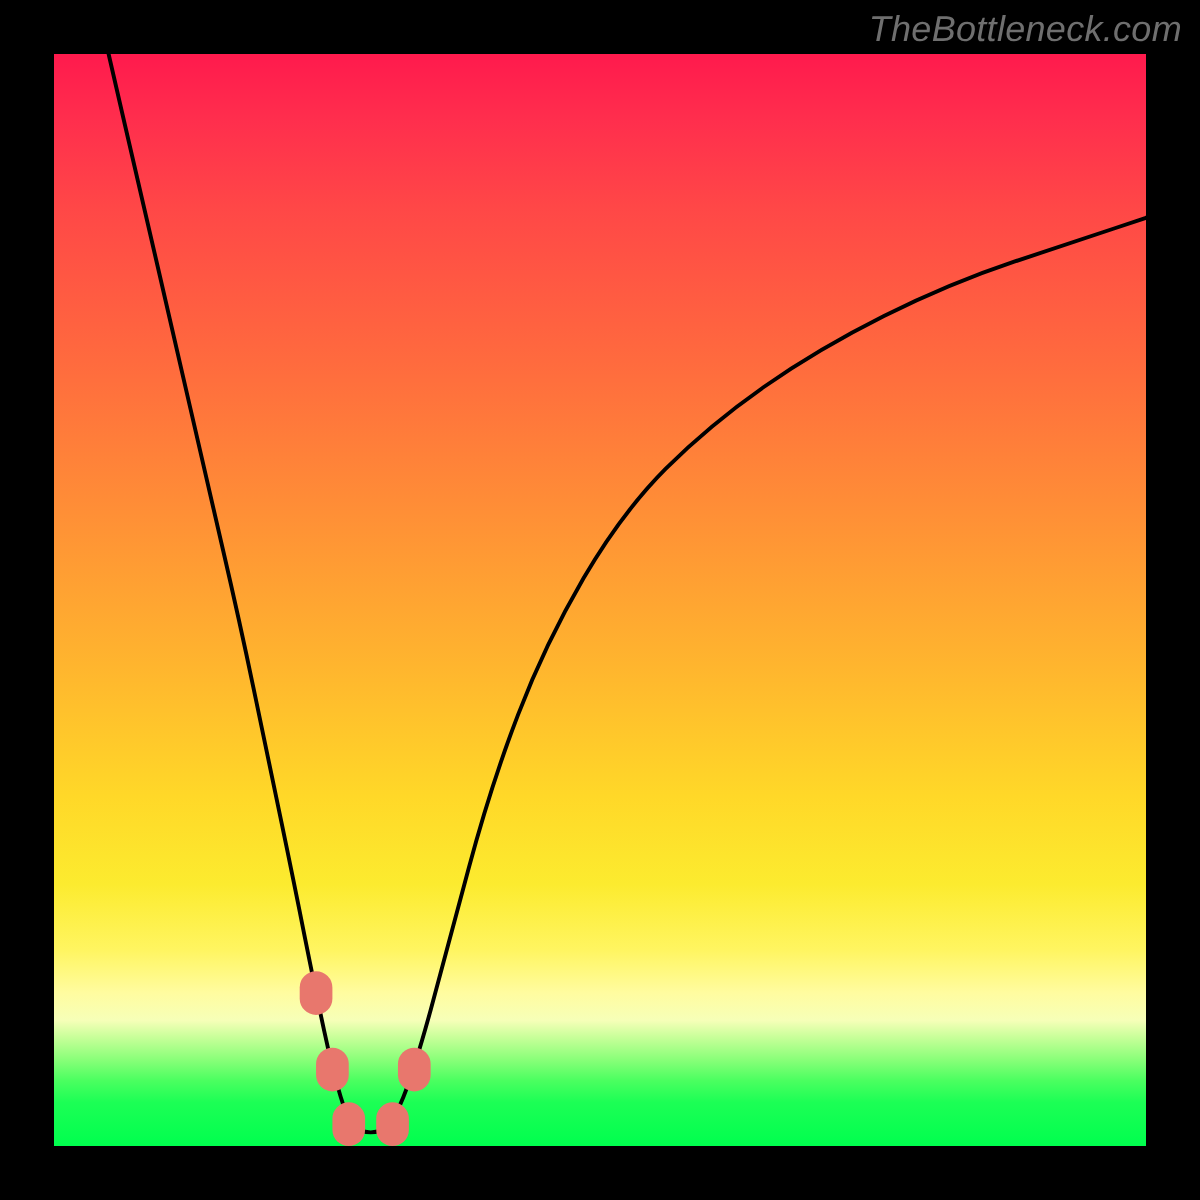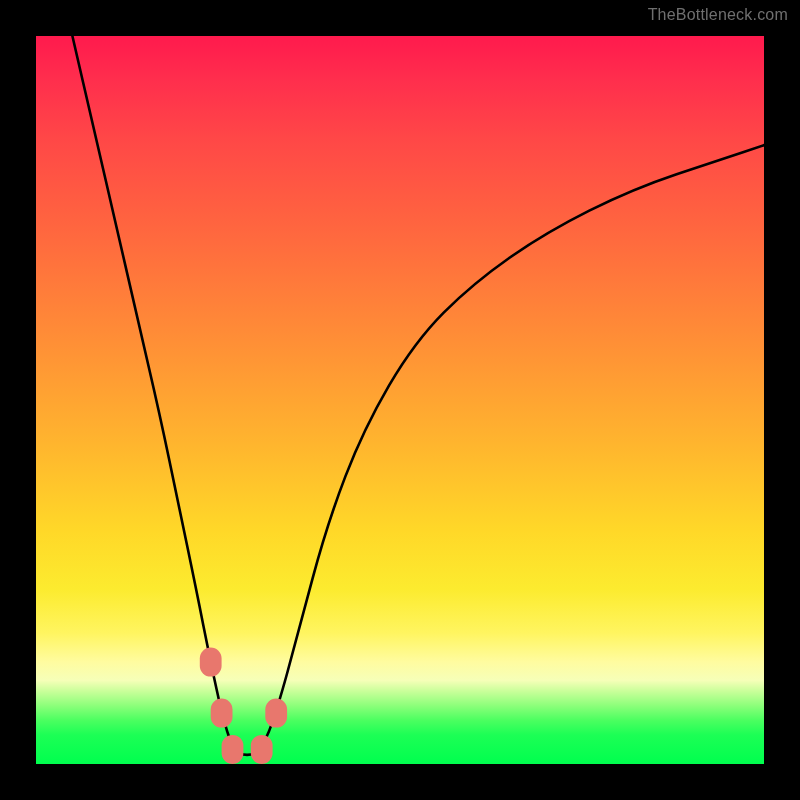--- a/index.html
+++ b/index.html
@@ -50,24 +50,25 @@
     top: 0;
     width: 728px;
     height: 728px;
     overflow: visible;
   }
   .watermark {
     position: absolute;
     top: 6px;
     right: 12px;
     color: #6f6f6f;
-    font-size: 16px;
+    font-size: 24px;
     font-weight: 400;
     letter-spacing: 0.2px;
     user-select: none;
+    font-style: italic;
   }
 </style>
 </head>
 <body>
 
 <div class="stage">
 
   <div class="plot-area">
     <svg class="curve" viewBox="0 0 728 728">
       <g>

